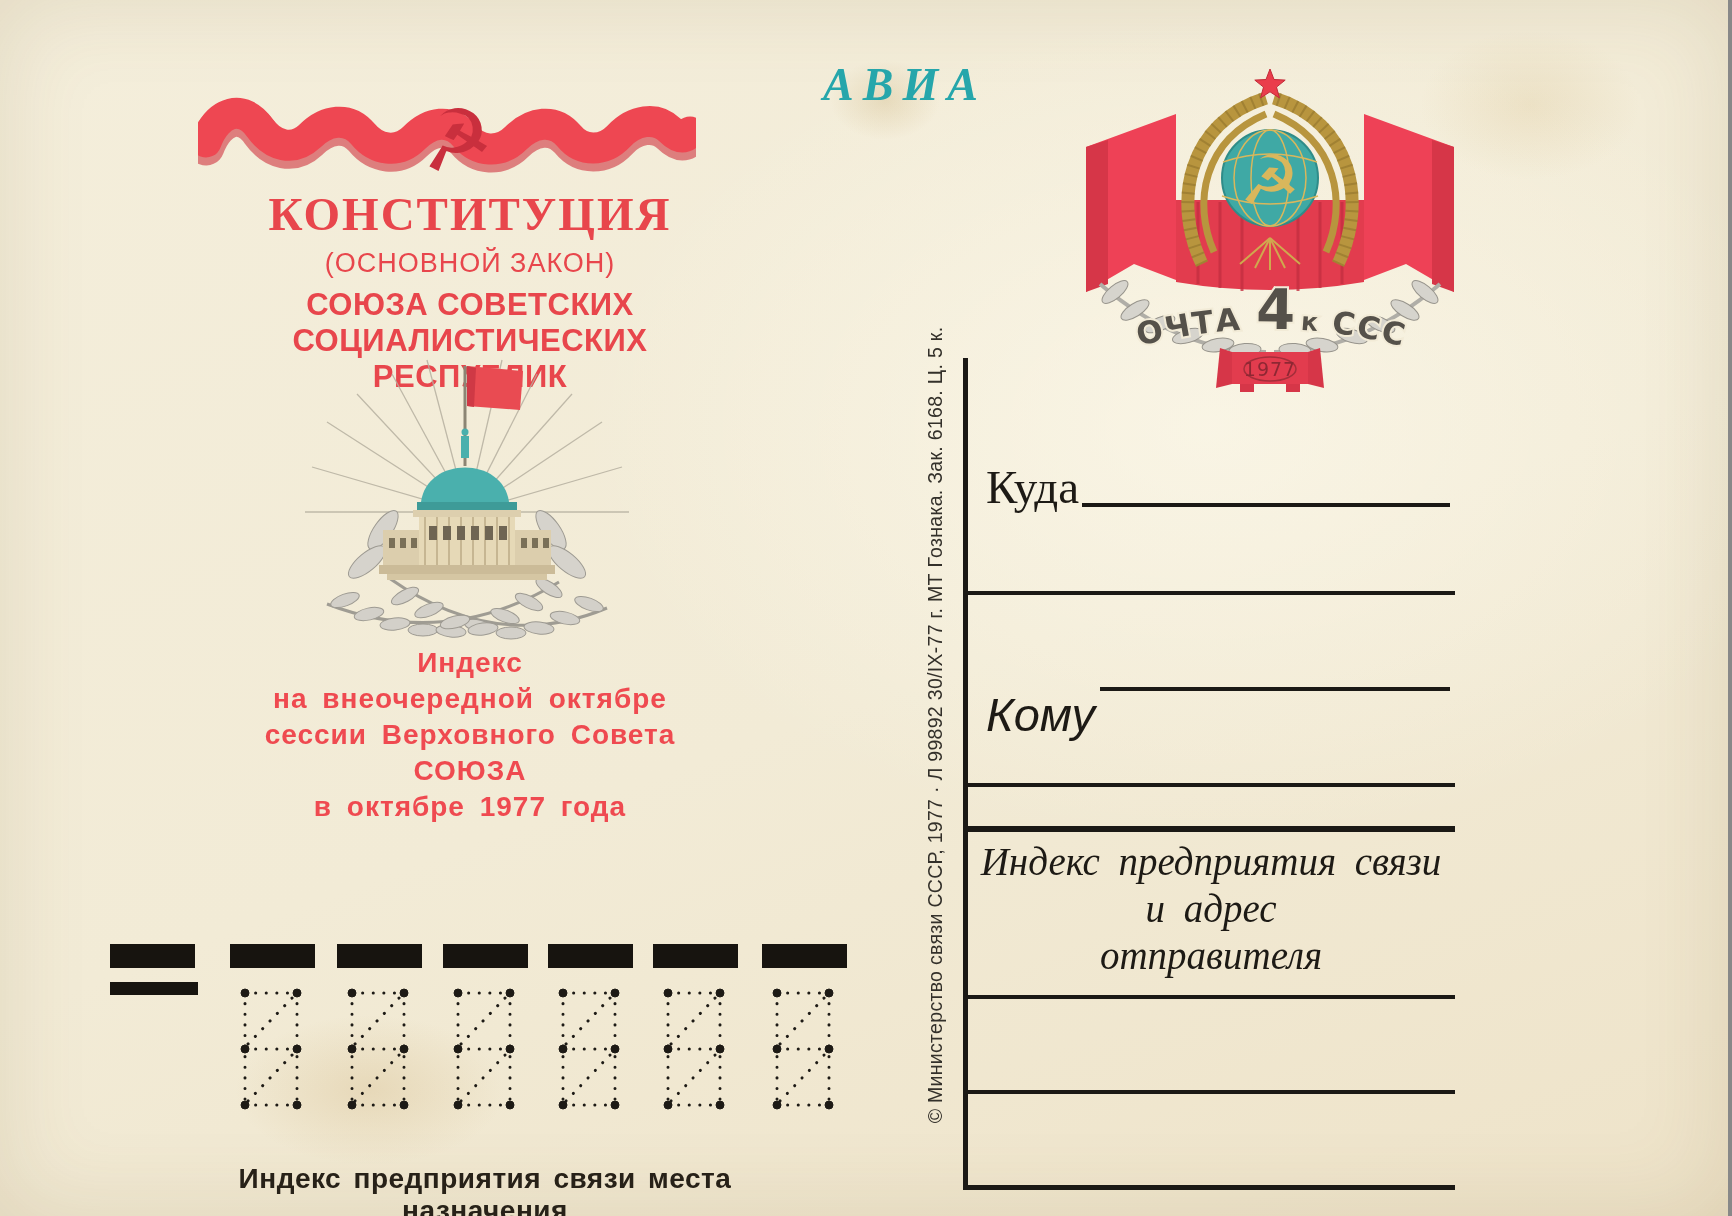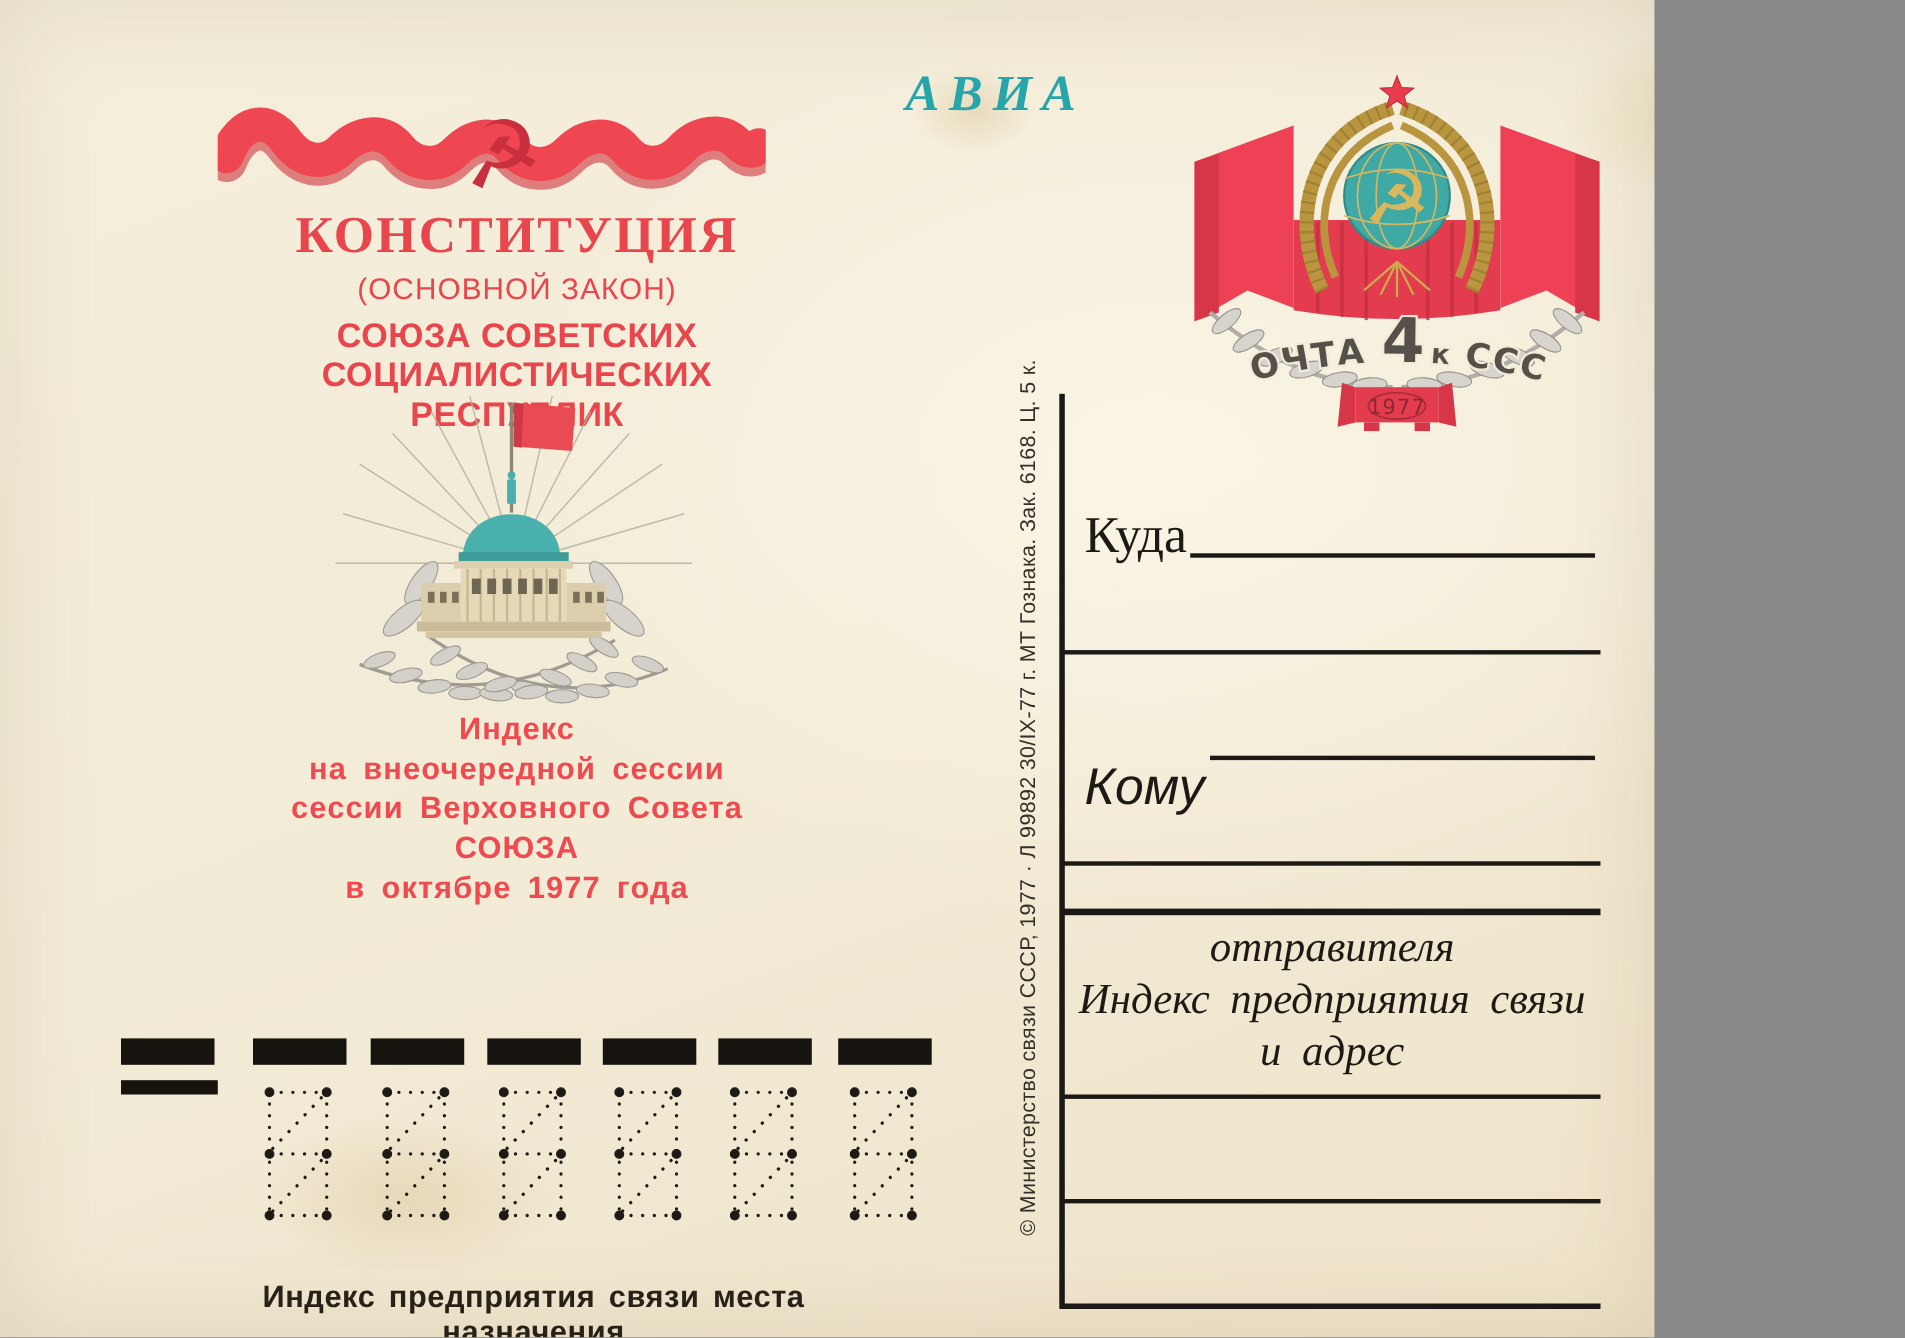--- a/index.html
+++ b/index.html
@@ -1,17 +1,17 @@
 <!DOCTYPE html>
 <html><head>
 <meta charset="utf-8">
 <style>
   html,body{margin:0;padding:0;background:#888;}
   .postcard{
-    position:relative;width:1504px;height:1216px;overflow:hidden;
+    position:relative;width:1728px;height:1216px;overflow:hidden;
     background:
       radial-gradient(ellipse 900px 600px at 70% 35%, rgba(255,252,240,.55), rgba(255,252,240,0) 70%),
       linear-gradient(160deg,#f4eedb 0%, #f2ebd6 55%, #eee3c9 100%);
     box-shadow: inset 0 0 90px rgba(120,92,40,.14);
     font-family:"Liberation Sans", sans-serif;
   }
   .abs{position:absolute;}
   
   .stain{position:absolute;border-radius:50%;pointer-events:none;}
   .stain1{left:235px;top:1015px;width:270px;height:150px;
@@ -175,21 +175,21 @@
           <rect x="235" y="186" width="6" height="10"></rect>
           <rect x="246" y="186" width="6" height="10"></rect>
       </g>
       <rect x="82" y="213" width="176" height="9" fill="#cbbb98"></rect>
       <rect x="90" y="222" width="160" height="6" fill="#d5c6a3"></rect>
     </g>
   </svg>
 
   <div class="abs adoption">
     <div>Индекс</div>
-    <div>на внеочередной сессии</div>
+    <div>на внеочередной октябре</div>
     <div>сессии Верховного Совета СОЮЗА</div>
     <div>в октябре 1977 года</div>
   </div>
 
   <svg class="abs" style="left:1080px;top:52px" width="380" height="340" viewBox="0 0 380 340">
     <polygon points="6,95 96,62 96,228 54,212 6,240" fill="#ee4156"></polygon>
     <polygon points="6,95 28,88 28,232 6,240" fill="#d63648"></polygon>
     <polygon points="374,95 284,62 284,228 326,212 374,240" fill="#ee4156"></polygon>
     <polygon points="374,95 352,88 352,232 374,240" fill="#d63648"></polygon>
     <path d="M96,148 L284,148 L284,230 Q190,246 96,230 Z" fill="#e23c4e"></path>
@@ -277,22 +277,22 @@
   <div class="abs hline hl4"></div>
   <div class="abs hline hl5"></div>
   <div class="abs hline hl6"></div>
 
   <div class="abs where">Куда</div>
   <div class="uline u1"></div>
   <div class="abs whom">Кому</div>
   <div class="uline u2"></div>
 
   <div class="abs sender">
+    <div>Индекс предприятия связи и адрес</div>
     <div>отправителя</div>
-    <div>Индекс предприятия связи и адрес</div>
   </div>
 
   <div class="code-rect" style="left:110px"></div>
   <div class="code-rect" style="left:230px"></div>
   <div class="code-rect" style="left:337px"></div>
   <div class="code-rect" style="left:443px"></div>
   <div class="code-rect" style="left:548px"></div>
   <div class="code-rect" style="left:653px"></div>
   <div class="code-rect" style="left:762px"></div>
   <div class="abs code-bar"></div>

